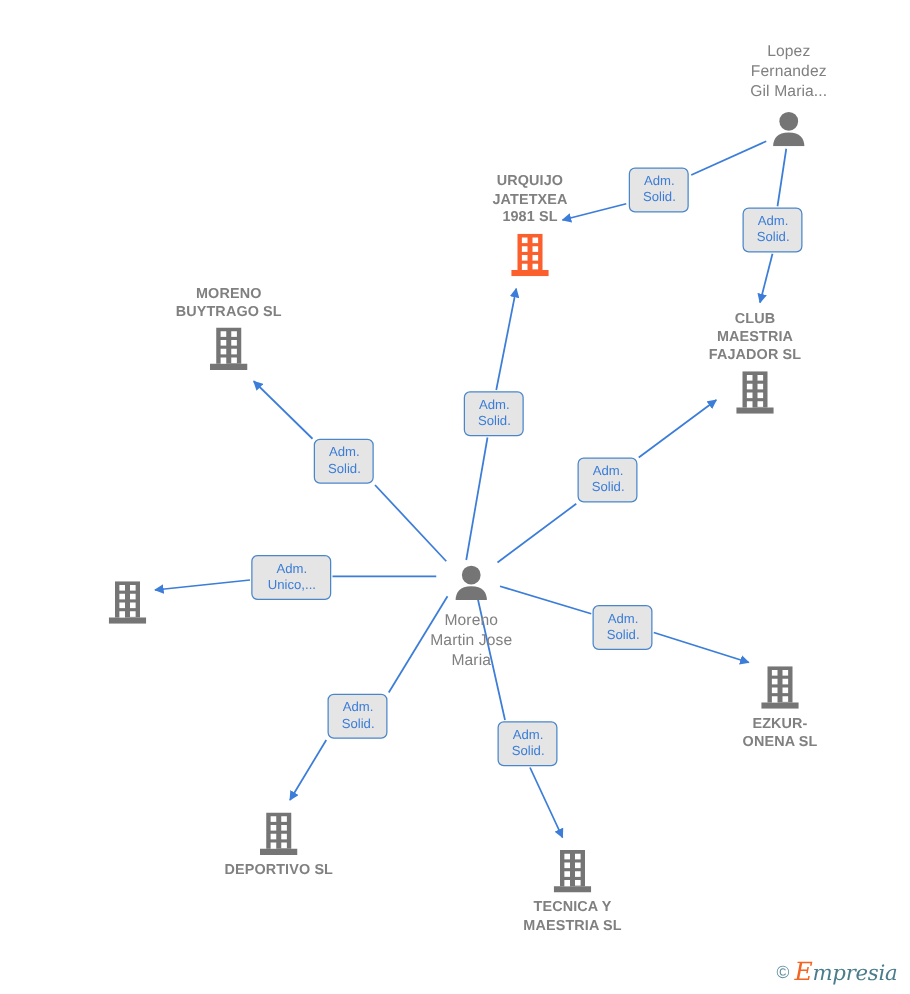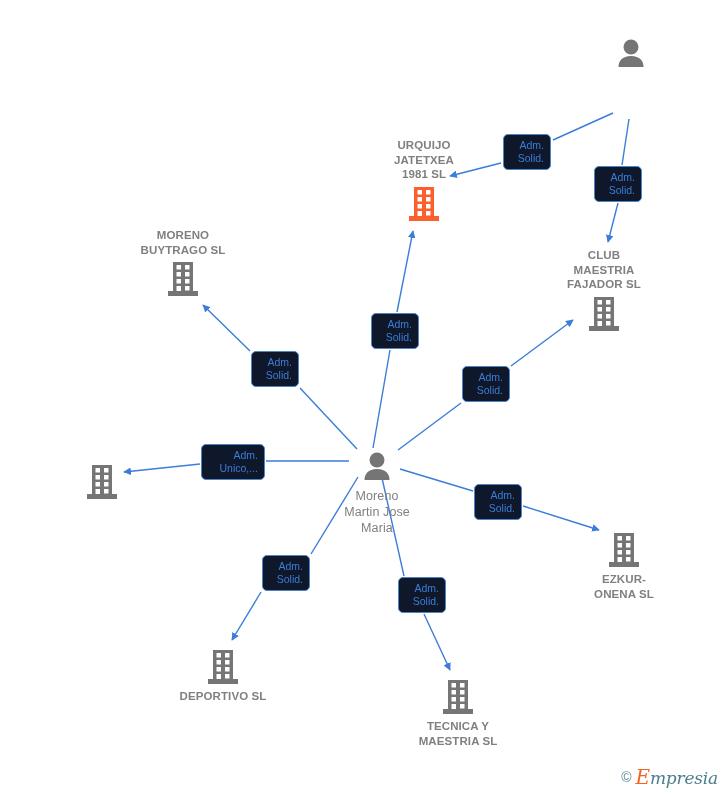--- a/index.html
+++ b/index.html
@@ -57,26 +57,26 @@
   }
   .node.label-top .node-label { margin-bottom: 2px; }
   .node.label-bottom .node-label { margin-top: 2px; }
 
   
   .edge-label {
     position: absolute;
     box-sizing: border-box;
     border: 1px solid #4a86c8;
     border-radius: 5px;
-    background: #0f172a;
+    background: #e5e5e5;
     color: #3b7dd8;
     font-size: 10.5px;
     line-height: 13px;
     padding: 4px 6px 4px 7px;
-    text-align: right;
+    text-align: center;
     white-space: pre-line;
     z-index: 4;
   }
 
   
   #watermark {
     position: absolute;
     right: 10px;
     bottom: 6px;
     display: flex;
@@ -154,20 +154,23 @@
         <rect x="17" y="10" width="4.5" height="4.5" fill="#ffffff"></rect>
         <rect x="8.5" y="17" width="4.5" height="4.5" fill="#ffffff"></rect>
         <rect x="17" y="17" width="4.5" height="4.5" fill="#ffffff"></rect>
         <rect x="8.5" y="24" width="4.5" height="5" fill="#ffffff"></rect>
         <rect x="17" y="24" width="4.5" height="4.5" fill="#ffffff"></rect>
       </svg>
     </div>
   </div>
 
   <div class="node label-top" style="left:631px; top:33px;">
+    <div class="node-label person">Lopez
+Fernandez
+Gil Maria...</div>
     <div class="node-icon">
       <svg width="30" height="28" viewBox="0 0 30 28" xmlns="http://www.w3.org/2000/svg">
         <circle cx="15" cy="8" r="7.5" fill="#757575"></circle>
         <path d="M15 17 C6 17 2.5 22 2.5 28 L27.5 28 C27.5 22 24 17 15 17 Z" fill="#757575"></path>
       </svg>
     </div>
   </div>
 
   <div class="node label-top" style="left:604px; top:248px;">
     <div class="node-label company">CLUB

